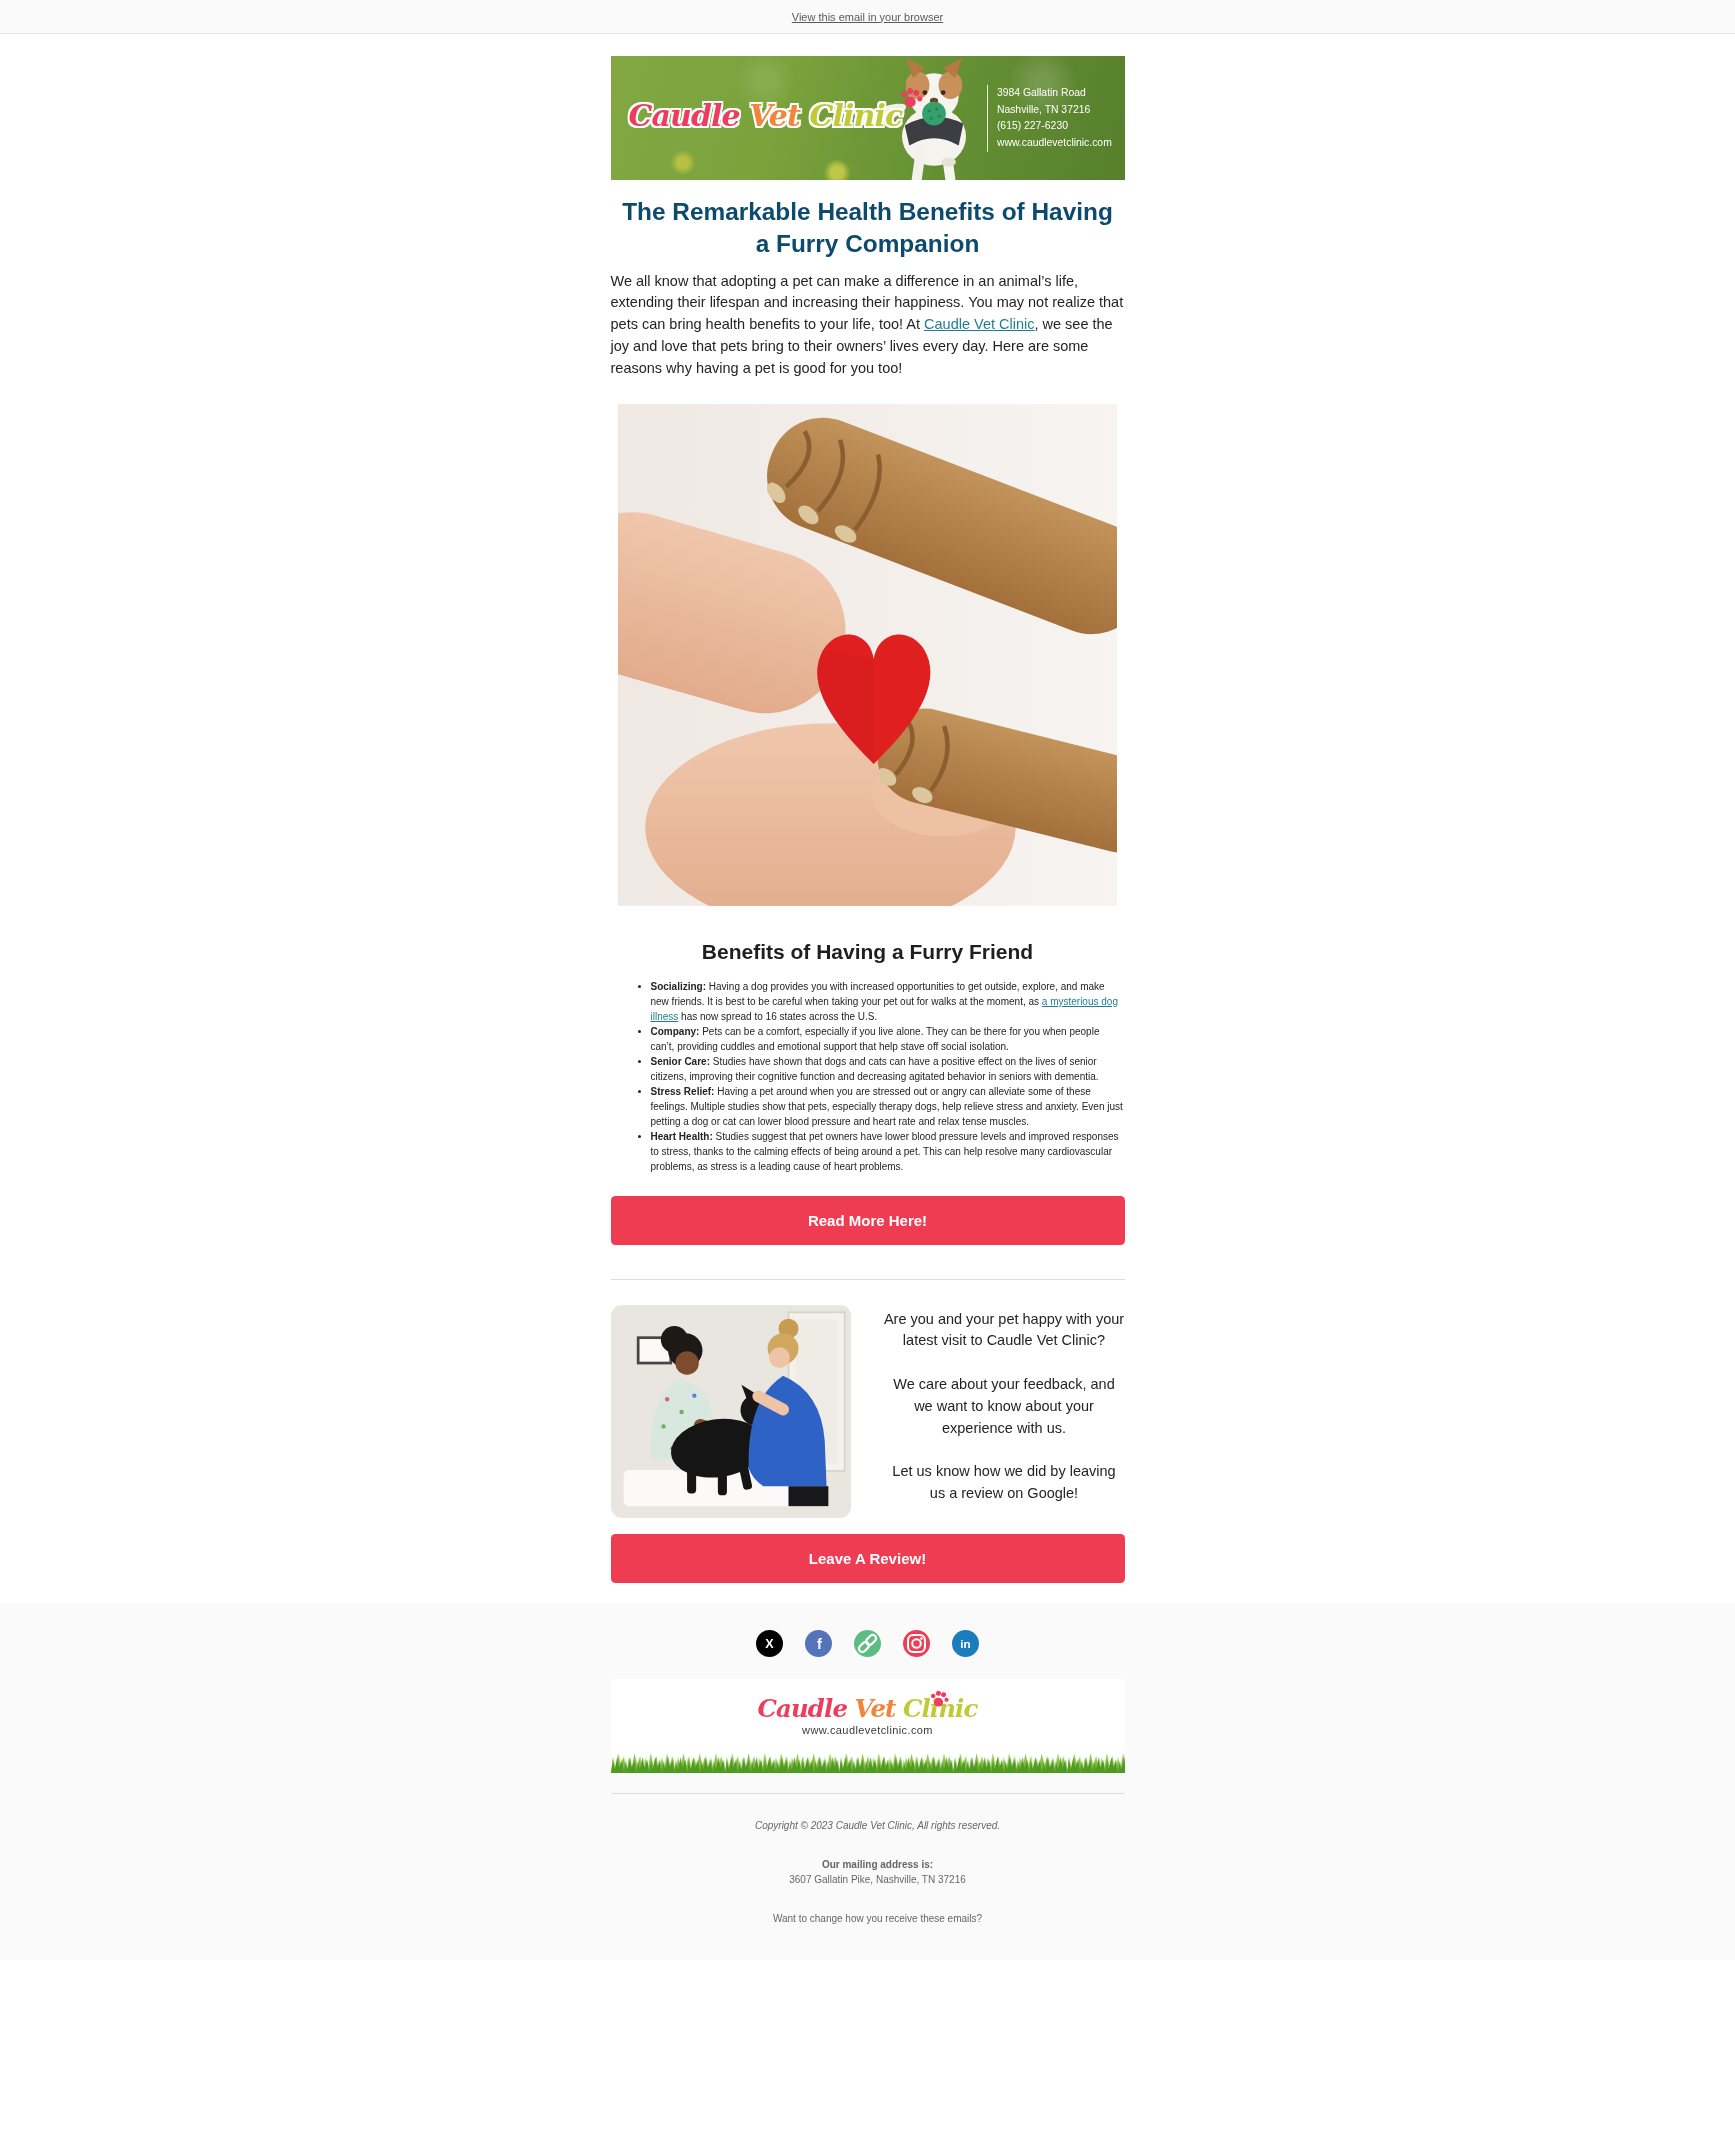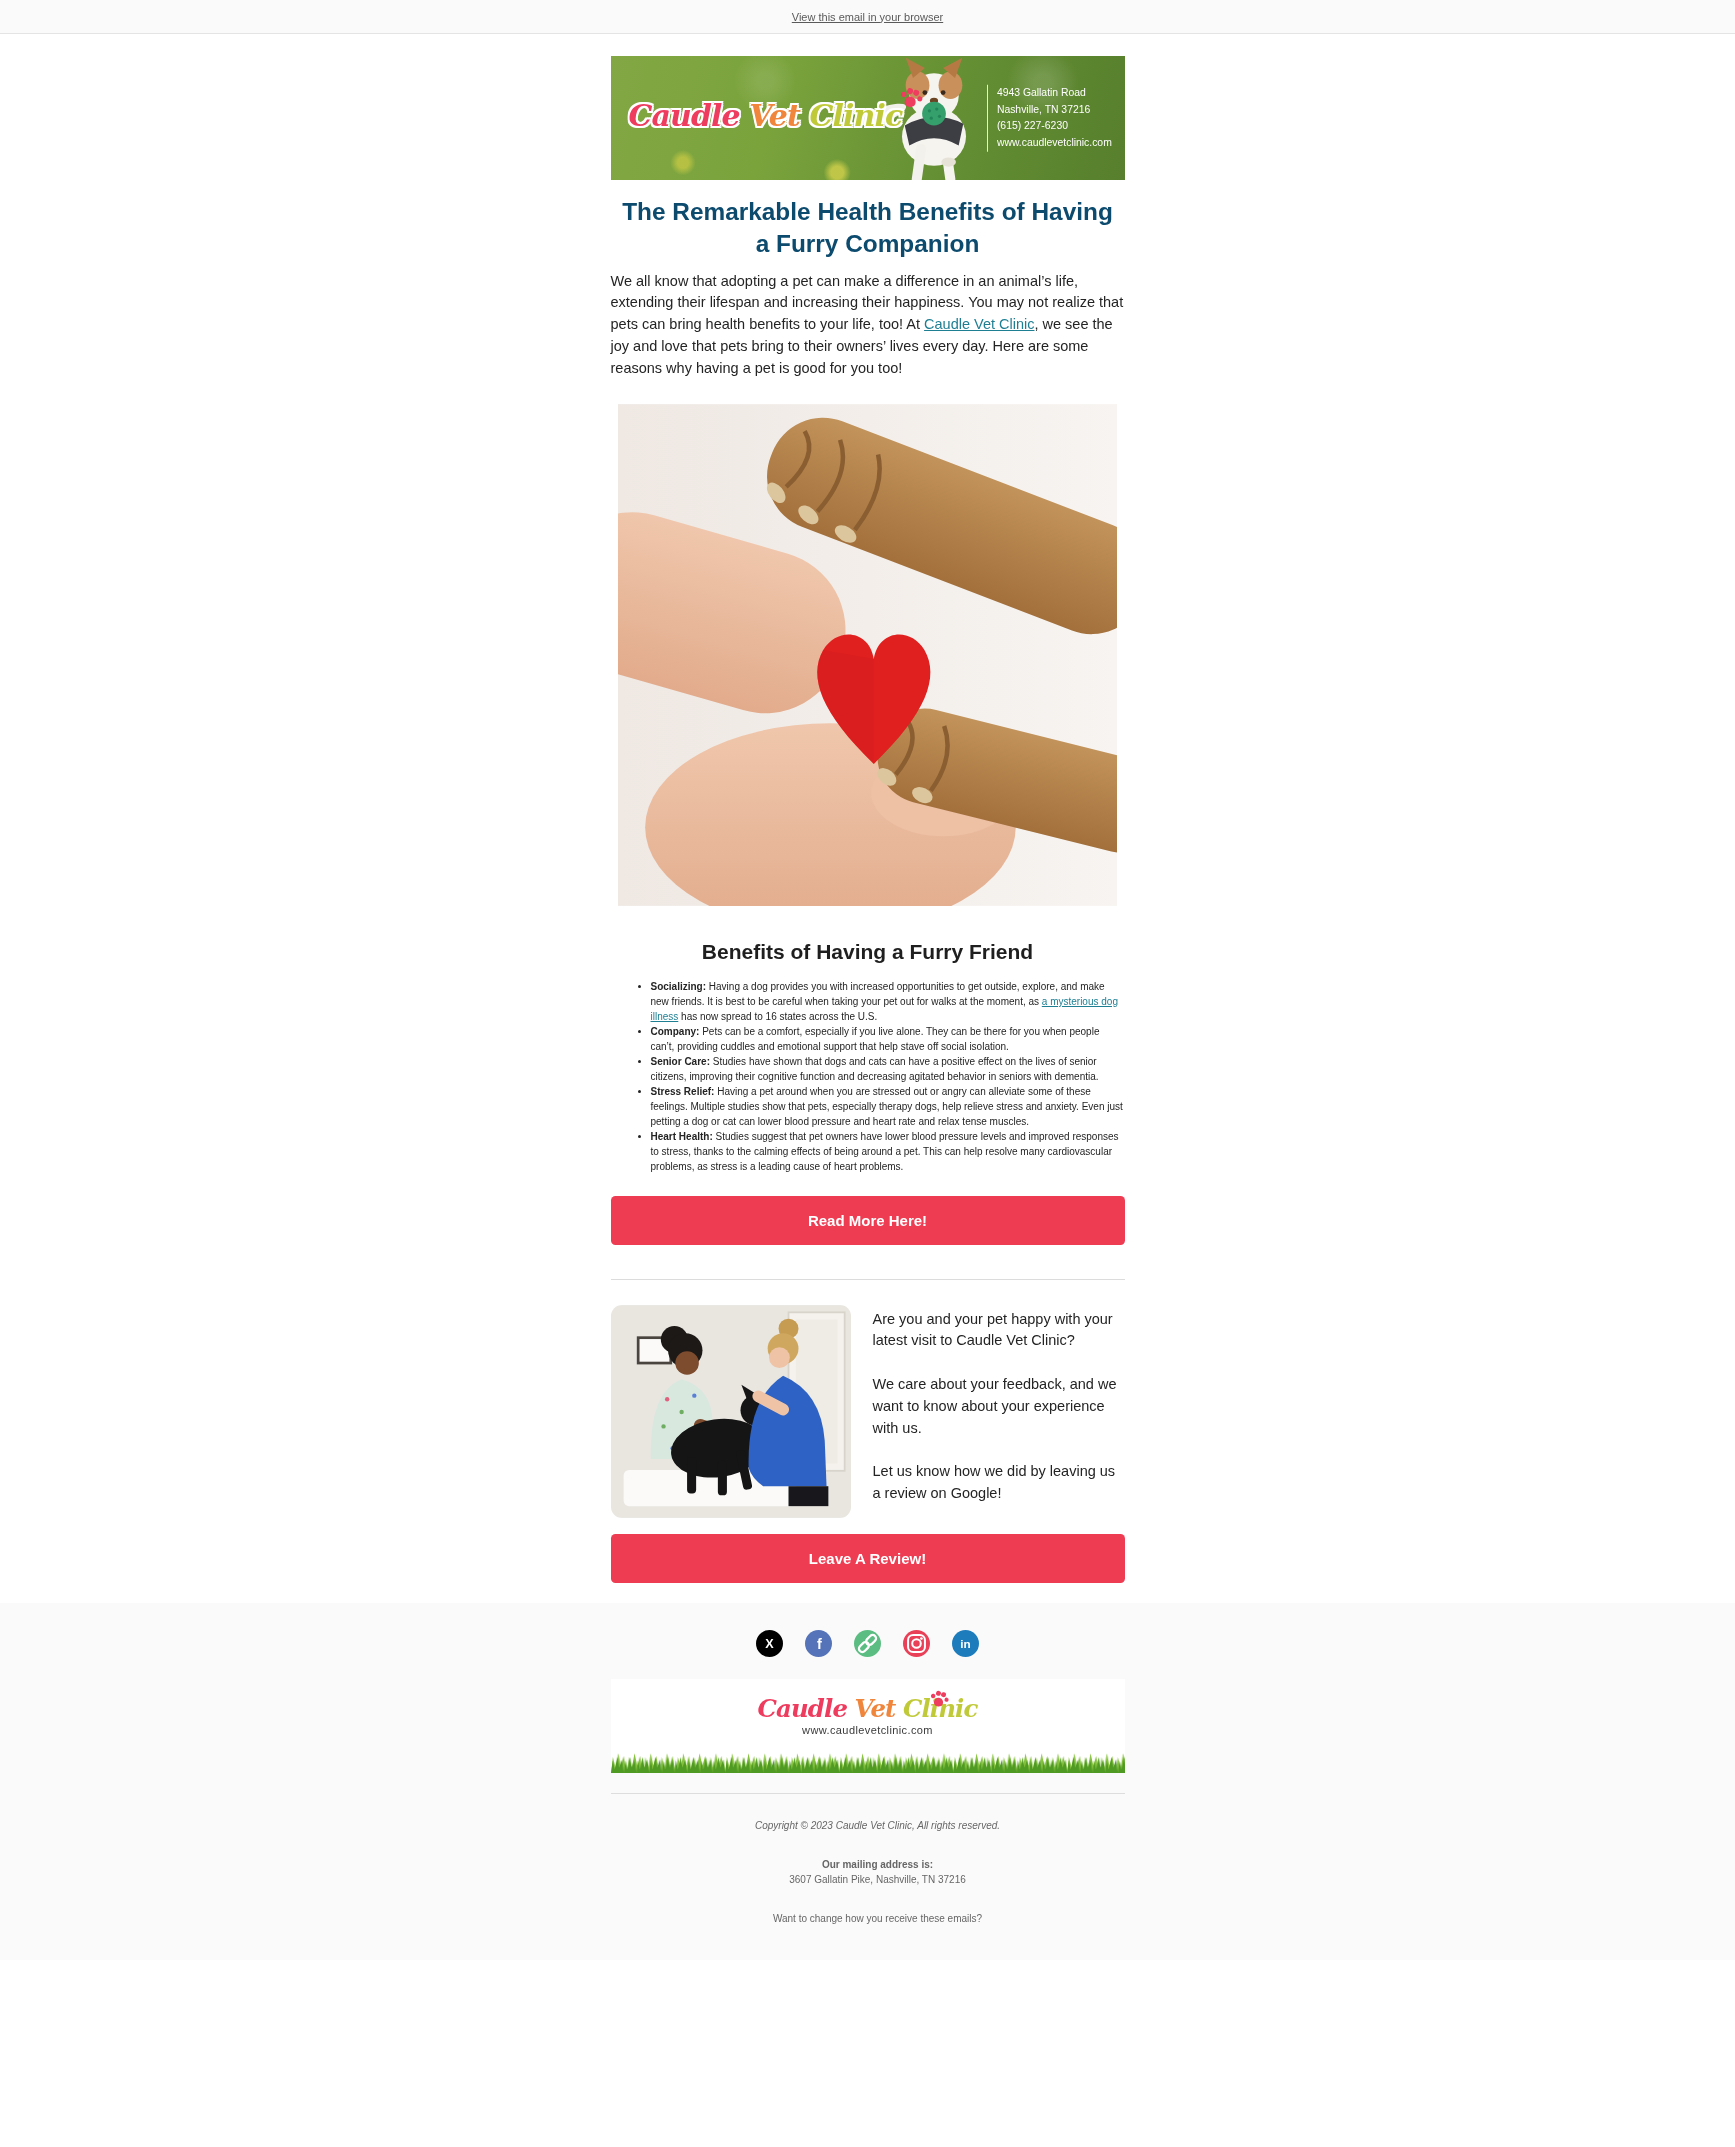--- a/index.html
+++ b/index.html
@@ -50,21 +50,21 @@
 
   .btn { display:flex; align-items:center; justify-content:center;
          width:100%; height:49px; background:#ee3c53; border-radius:4.5px;
          color:#ffffff; font-size:15px; font-weight:bold; text-decoration:none;
          cursor:pointer; }
   .btn.read-more { margin-top:22px; }
   .btn.leave-review { margin-top:16.3px; }
 
   .divider { border:none; border-top:0.9px solid #dcdcdc; margin:34px 0 0; }
 
-  .review { display:flex; gap:22px; margin-top:25px; }
+  .review { display:flex; gap:33px; margin-top:25px;text-align:center; }
   .review-photo { width:240px; height:213px; border-radius:11px; overflow:hidden; flex:none; }
   .review-text { font-size:14.5px; line-height:1.5; padding-top:3.6px; }
   .review-text p { margin:0 0 22px; }
   .review-text p:last-child { margin-bottom:0; }
 
   
   .footer { background:#fafafa; padding:27px 0 33px; }
   .social-row { display:flex; justify-content:center; gap:22px; }
   .social { width:27px; height:27px; border-radius:50%; display:flex; align-items:center;
             justify-content:center; cursor:pointer; }
@@ -125,21 +125,21 @@
     <svg class="banner-paw" width="23.5" height="22" viewBox="0 0 26 24">
       <g fill="#ee3d5e">
         <circle cx="4.5" cy="10" r="3"></circle>
           <circle cx="10.5" cy="4.8" r="3.3"></circle>
         <circle cx="17.5" cy="5" r="3.3"></circle>
           <circle cx="23" cy="10.5" r="2.8"></circle>
         <path d="M13.5 10.5 C17.2 10.5 20 13.7 19.5 17.2 C19 20.8 15.5 22 13 22 C10.5 22 7.4 20.4 7.4 16.8 C7.4 13.2 9.8 10.5 13.5 10.5Z"></path>
       </g>
     </svg>
     <div class="banner-addr">
-      <div>4943 Gallatin Road</div>
+      <div>3984 Gallatin Road</div>
       <div>Nashville, TN 37216</div>
       <div>(615) 227-6230</div>
       <div>www.caudlevetclinic.com</div>
     </div>
   </div>
 
   <h1 class="title">The Remarkable Health Benefits of Having a Furry Companion</h1>
   <p class="intro"><span>We all know that adopting a pet can make a difference in an animal’s life, extending their lifespan and increasing their happiness. You may not realize that pets can bring health benefits to your life, too! At </span><a class="tlink">Caudle Vet Clinic</a><span>, we see the joy and love that pets bring to their owners’ lives every day. Here are some reasons why having a pet is good for you too!</span></p>
 
   <svg class="hero" viewBox="0 0 552 555">

